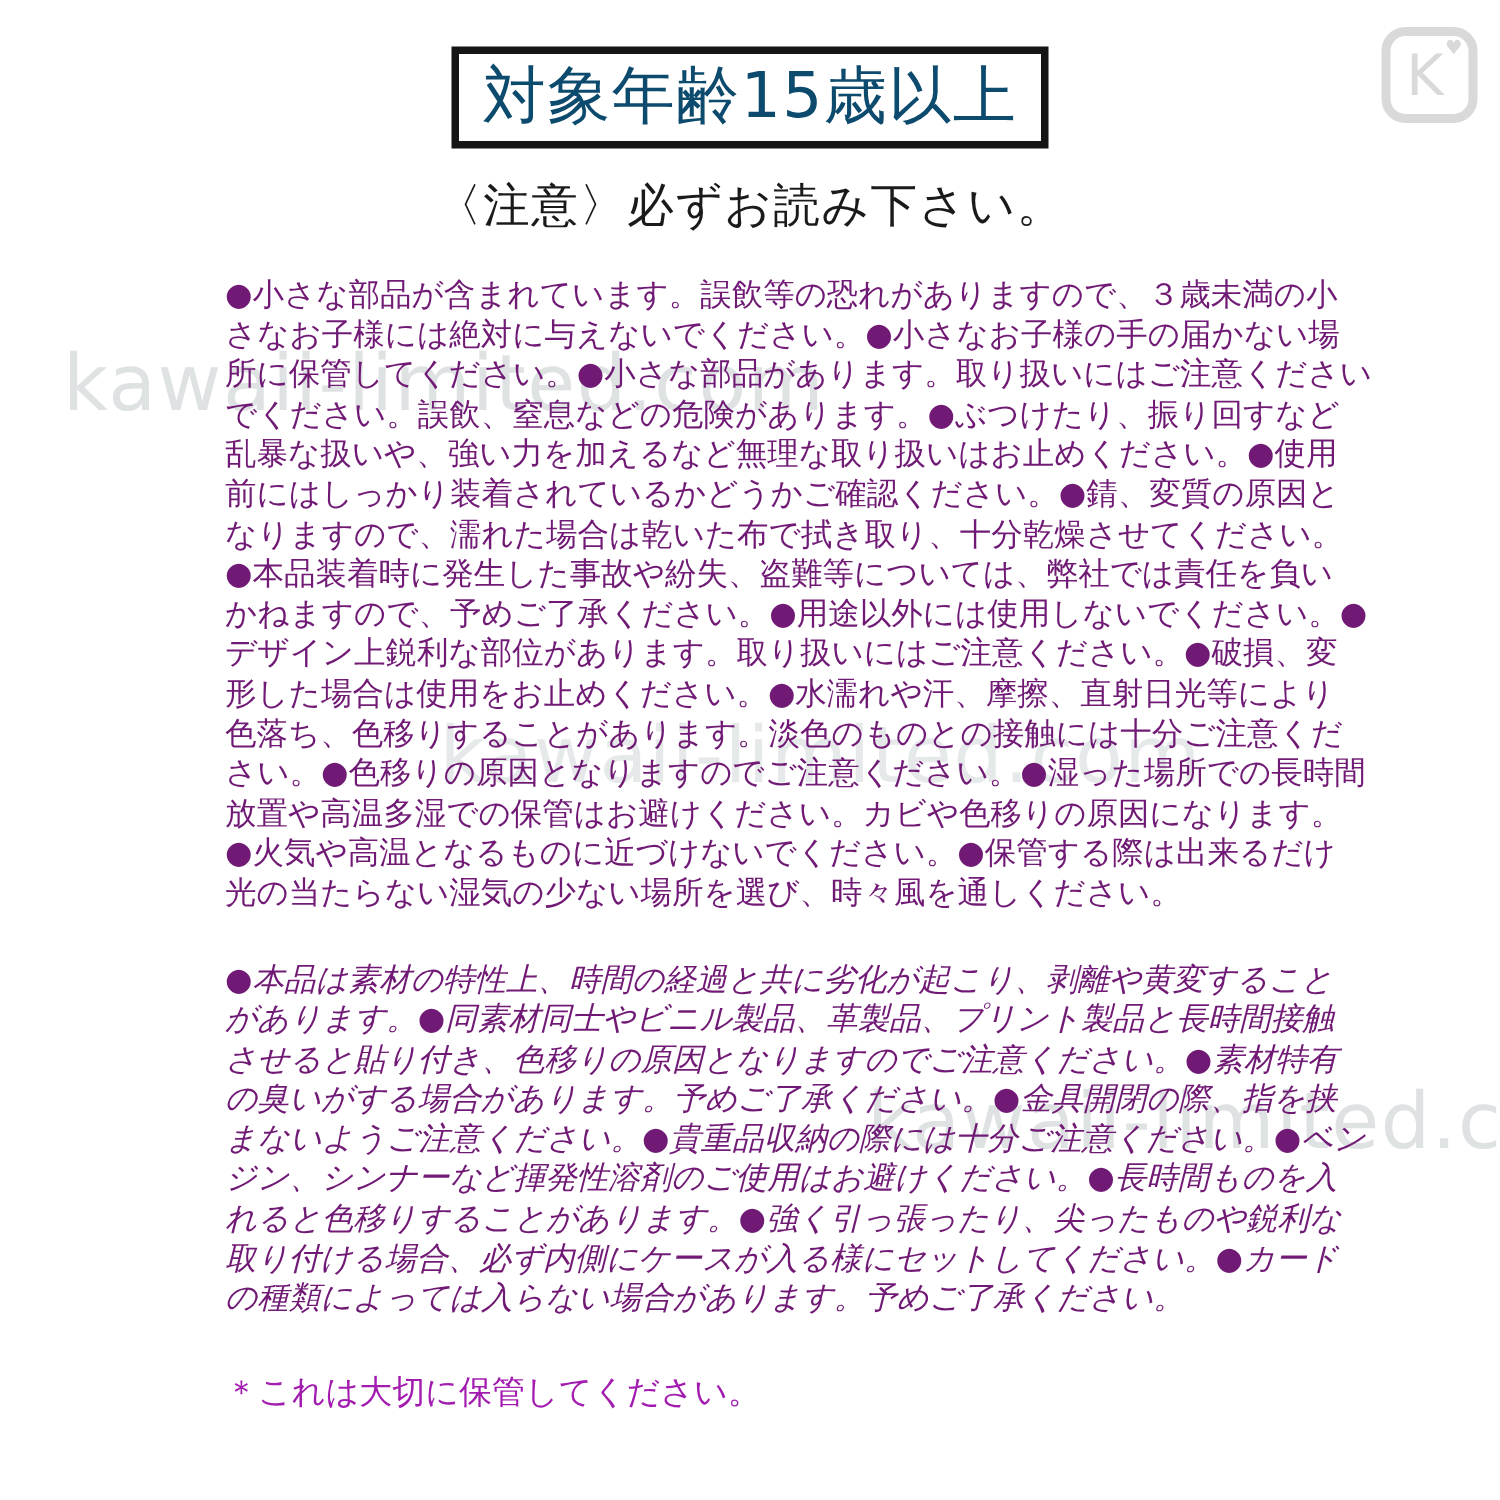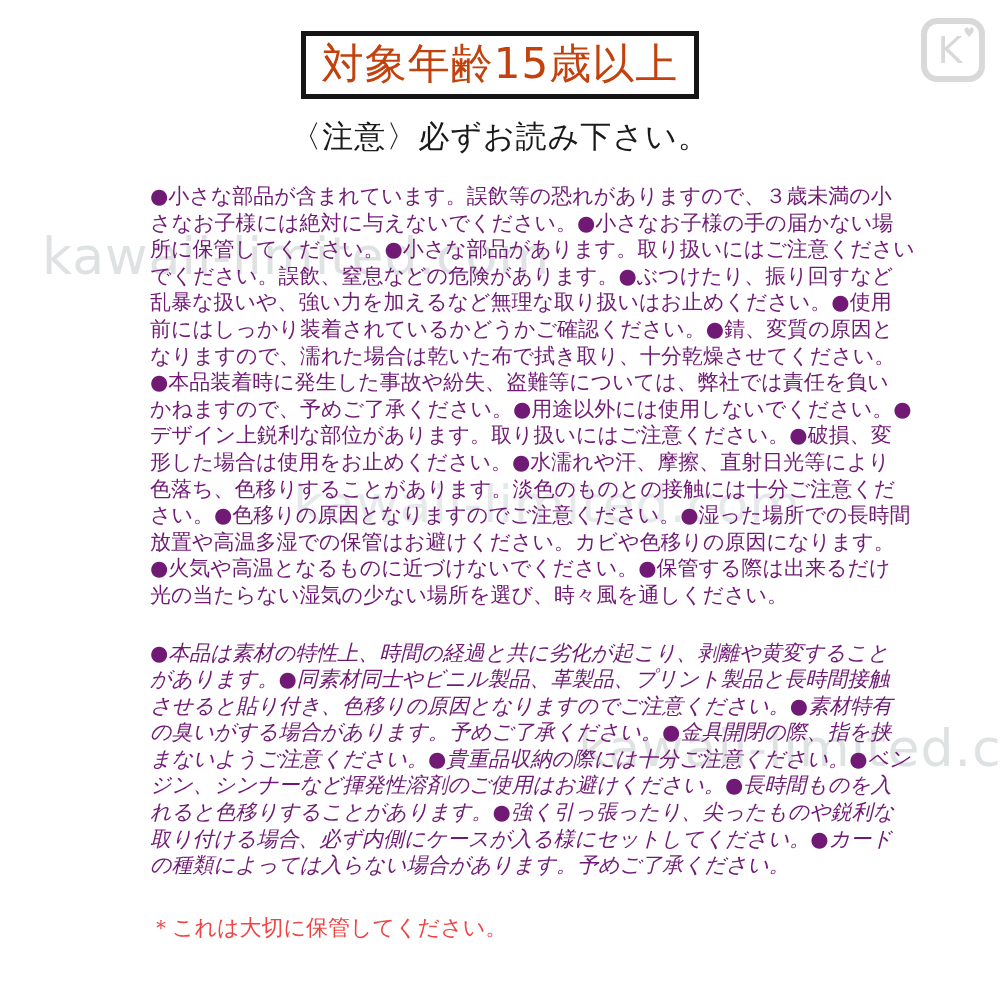--- a/index.html
+++ b/index.html
@@ -67,21 +67,21 @@
     text-align: center;
     padding-top: 31px;
   }
   .title-box {
     display: inline-block;
     border: 5px solid #151515;
     padding: 1px 16px 3px 16px;
     font-size: 42px;
     line-height: 54px;
     letter-spacing: 1px;
-    color: #c2410c;
+    color: #0c4a6e;
   }
   .subtitle {
     text-align: center;
     margin-top: 17px;
     font-size: 31px;
     color: #1a1a1a;
     letter-spacing: 1px;
   }
 
   .body-text {
@@ -94,21 +94,21 @@
   .body-text .line {
     height: 26.6px;
     white-space: nowrap;
     text-align: justify;
   }
   .para2 { margin-top: 31px; font-style: italic; }
 
   .footnote {
     margin: 34px 0 0 150px;
     font-size: 22px;
-    color: #ef4444;
+    color: #a21caf;
   }
 </style>
 </head>
 <body>
 
 <div class="page">
 
   <div class="wm-layer">
     <div class="watermark wm1">kawaii-limited.com</div>
     <div class="watermark wm2">kawaii-limited.com</div>

